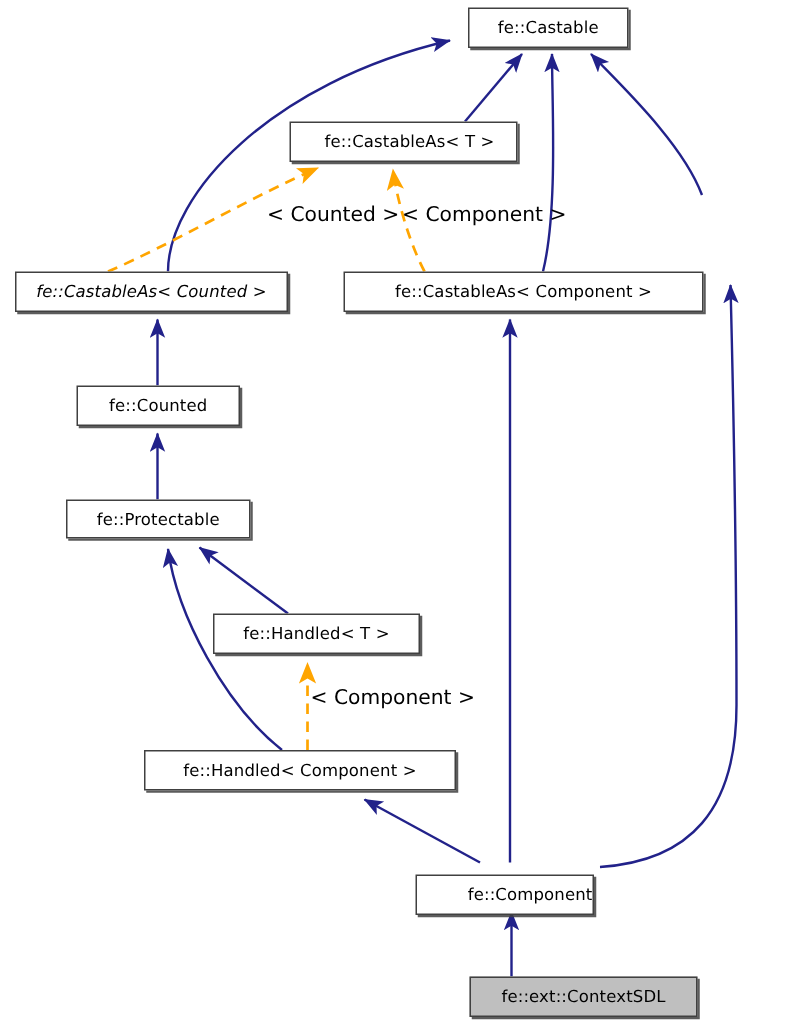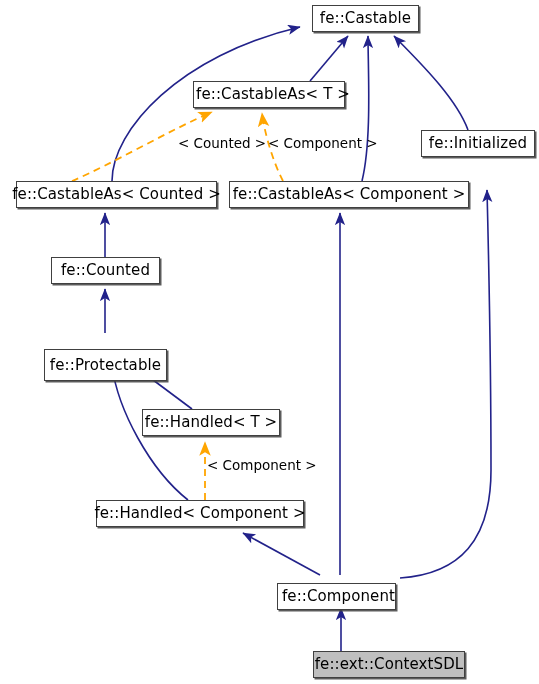--- a/index.html
+++ b/index.html
@@ -23,21 +23,21 @@
     top: 0;
     width: 539px;
     height: 684px;
   }
   .node {
     position: absolute;
     box-sizing: border-box;
     background: #ffffff;
     border: 1px solid #404040;
     color: #000000;
-    font-size: 15px;
+    font-size: 11px;
     line-height: 1;
     display: flex;
     align-items: center;
     justify-content: center;
     white-space: nowrap;
     box-shadow: 1.5px 1.5px 0 0 rgba(64,64,64,0.85);
     z-index: 5;
     letter-spacing: 0.1px;
   }
   .node.highlight {
@@ -100,37 +100,34 @@
   </svg>
 
   <div class="node" style="left:312px; top:5px; width:107px; height:27px;">
     <span>fe::Castable</span>
   </div>
 
   <div class="node" style="left:193px; top:81px; width:152px; height:27px;padding-left:8px;">
     <span>fe::CastableAs&lt; T &gt;</span>
   </div>
 
-  <div class="node" style="left:421px; top:130px; width:114px; height:27px;">
-    <span>fe::Initialized</span>
-  </div>
 
-  <div class="node" style="left:16px; top:181px; width:201px; height:27px;">
+  <div class="node" style="left:10px; top:181px; width:182px; height:27px;font-style:italic;">
     <span>fe::CastableAs&lt; Counted &gt;</span>
   </div>
 
   <div class="node" style="left:229px; top:181px; width:240px; height:27px;">
     <span>fe::CastableAs&lt; Component &gt;</span>
   </div>
 
   <div class="node" style="left:51px; top:257px; width:109px; height:27px;">
     <span>fe::Counted</span>
   </div>
 
-  <div class="node" style="left:44px; top:349px; width:123px; height:32px;align-items:center;">
+  <div class="node" style="left:44px; top:333px; width:123px; height:26px;align-items:center;">
     <span>fe::Protectable</span>
   </div>
 
   <div class="node" style="left:142px; top:409px; width:138px; height:27px;">
     <span>fe::Handled&lt; T &gt;</span>
   </div>
 
   <div class="node" style="left:96px; top:500px; width:208px; height:27px;">
     <span>fe::Handled&lt; Component &gt;</span>
   </div>

